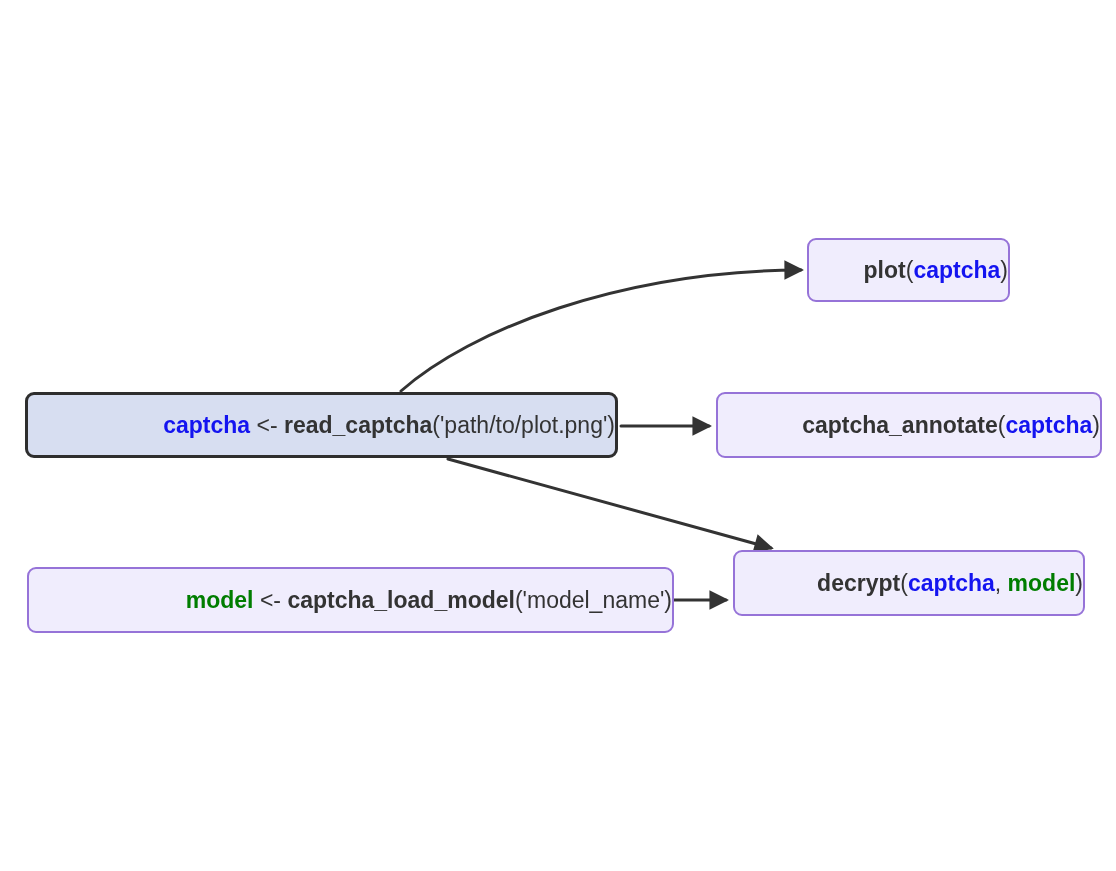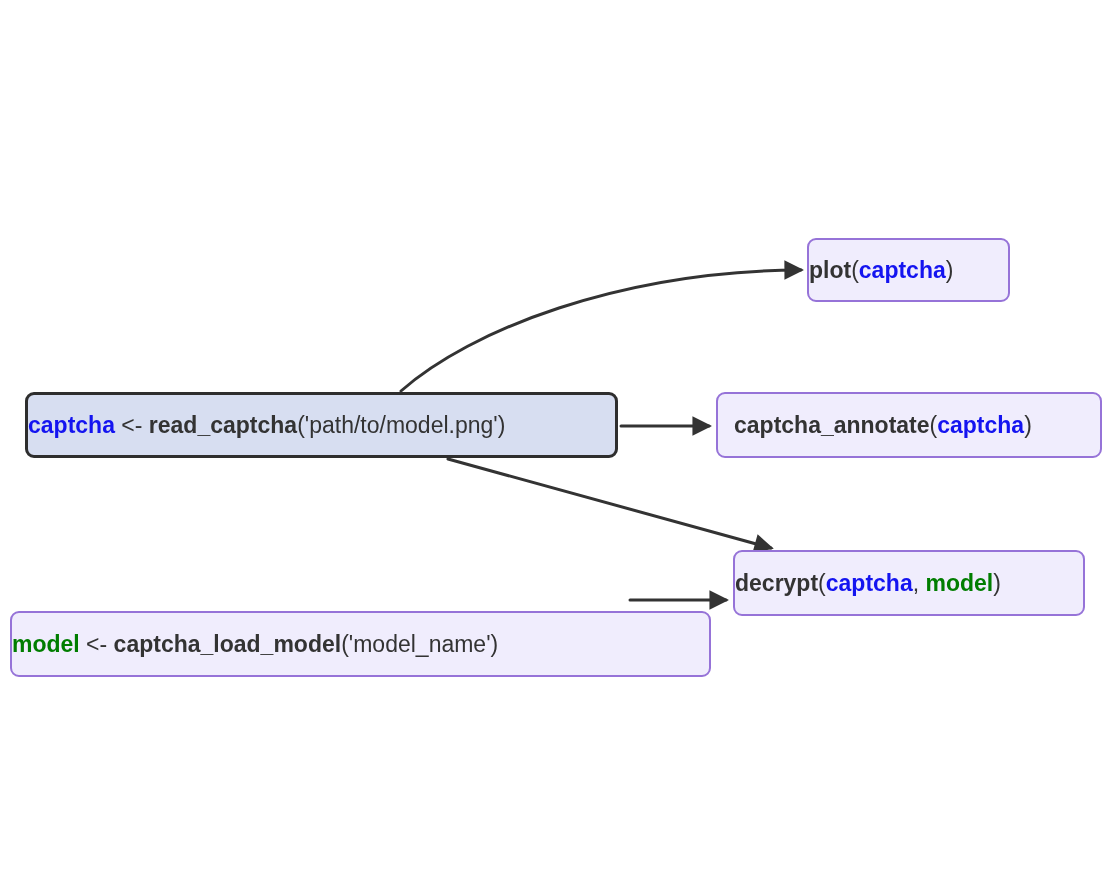--- a/index.html
+++ b/index.html
@@ -35,21 +35,21 @@
   }
   .edges marker path {
     fill: var(--edge, #333333);
     stroke: none;
   }
   .node {
     position: absolute;
     z-index: 2;
     display: flex;
     align-items: center;
-    justify-content: flex-start;
+    justify-content: flex-end;
     border-radius: 9px;
     box-sizing: border-box;
     font-size: 23px;
     line-height: 1;
   }
   .node-main {
     background: var(--main-node-fill, #d7def1);
     border: 3px solid var(--main-node-border, #2e2e2e);
   }
   .node-light {
@@ -76,32 +76,32 @@
         <path d="M 0 0 L 10 5 L 0 10 z"></path>
       </marker>
     </defs>
     <path class="edge" d="M 401 391 C 470 330, 620 271, 801 270" marker-end="url(#arrowhead)"></path>
     <path class="edge" d="M 621 426 L 709 426" marker-end="url(#arrowhead)"></path>
     <path class="edge" d="M 448 459 L 771 548" marker-end="url(#arrowhead)"></path>
     <path class="edge" d="M 630 600 L 726 600" marker-end="url(#arrowhead)"></path>
   </svg>
 
   <div class="node node-main" style="left:25px; top:392px; width:593px; height:66px;">
-    <span class="code"><span class="seg-blue">captcha</span><span class="seg-plain"> &lt;- </span><span class="seg-fn">read_captcha</span><span class="seg-plain">('path/to/model.png')</span></span>
+    <span class="code"><span class="seg-blue">captcha</span><span class="seg-plain"> &lt;- </span><span class="seg-fn">read_captcha</span><span class="seg-plain">('path/to/plot.png')</span></span>
   </div>
 
   <div class="node node-light" style="left:807px; top:238px; width:203px; height:64px;">
     <span class="code"><span class="seg-fn">plot</span><span class="seg-plain">(</span><span class="seg-blue">captcha</span><span class="seg-plain">)</span></span>
   </div>
 
   <div class="node node-light" style="left:716px; top:392px; width:386px; height:66px;padding-left:16px;">
     <span class="code"><span class="seg-fn">captcha_annotate</span><span class="seg-plain">(</span><span class="seg-blue">captcha</span><span class="seg-plain">)</span></span>
   </div>
 
   <div class="node node-light" style="left:733px; top:550px; width:352px; height:66px;">
     <span class="code"><span class="seg-fn">decrypt</span><span class="seg-plain">(</span><span class="seg-blue">captcha</span><span class="seg-plain">, </span><span class="seg-green">model</span><span class="seg-plain">)</span></span>
   </div>
 
-  <div class="node node-light" style="left:10px; top:567px; width:701px; height:66px;margin-top:44px;">
+  <div class="node node-light" style="left:27px; top:567px; width:647px; height:66px;">
     <span class="code"><span class="seg-green">model</span><span class="seg-plain"> &lt;- </span><span class="seg-fn">captcha_load_model</span><span class="seg-plain">('model_name')</span></span>
   </div>
 
 </div>
 
 </body></html>

